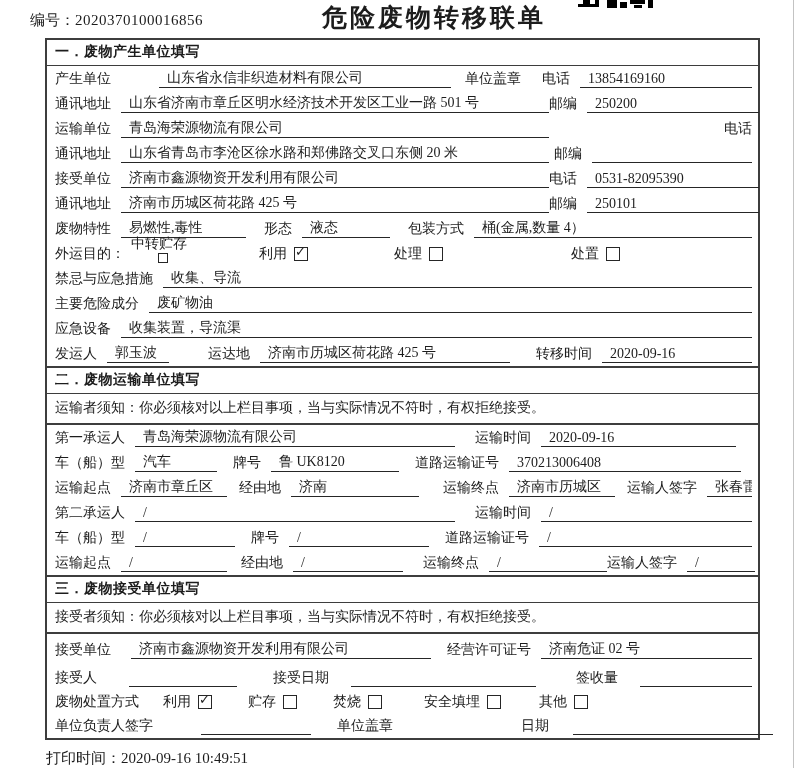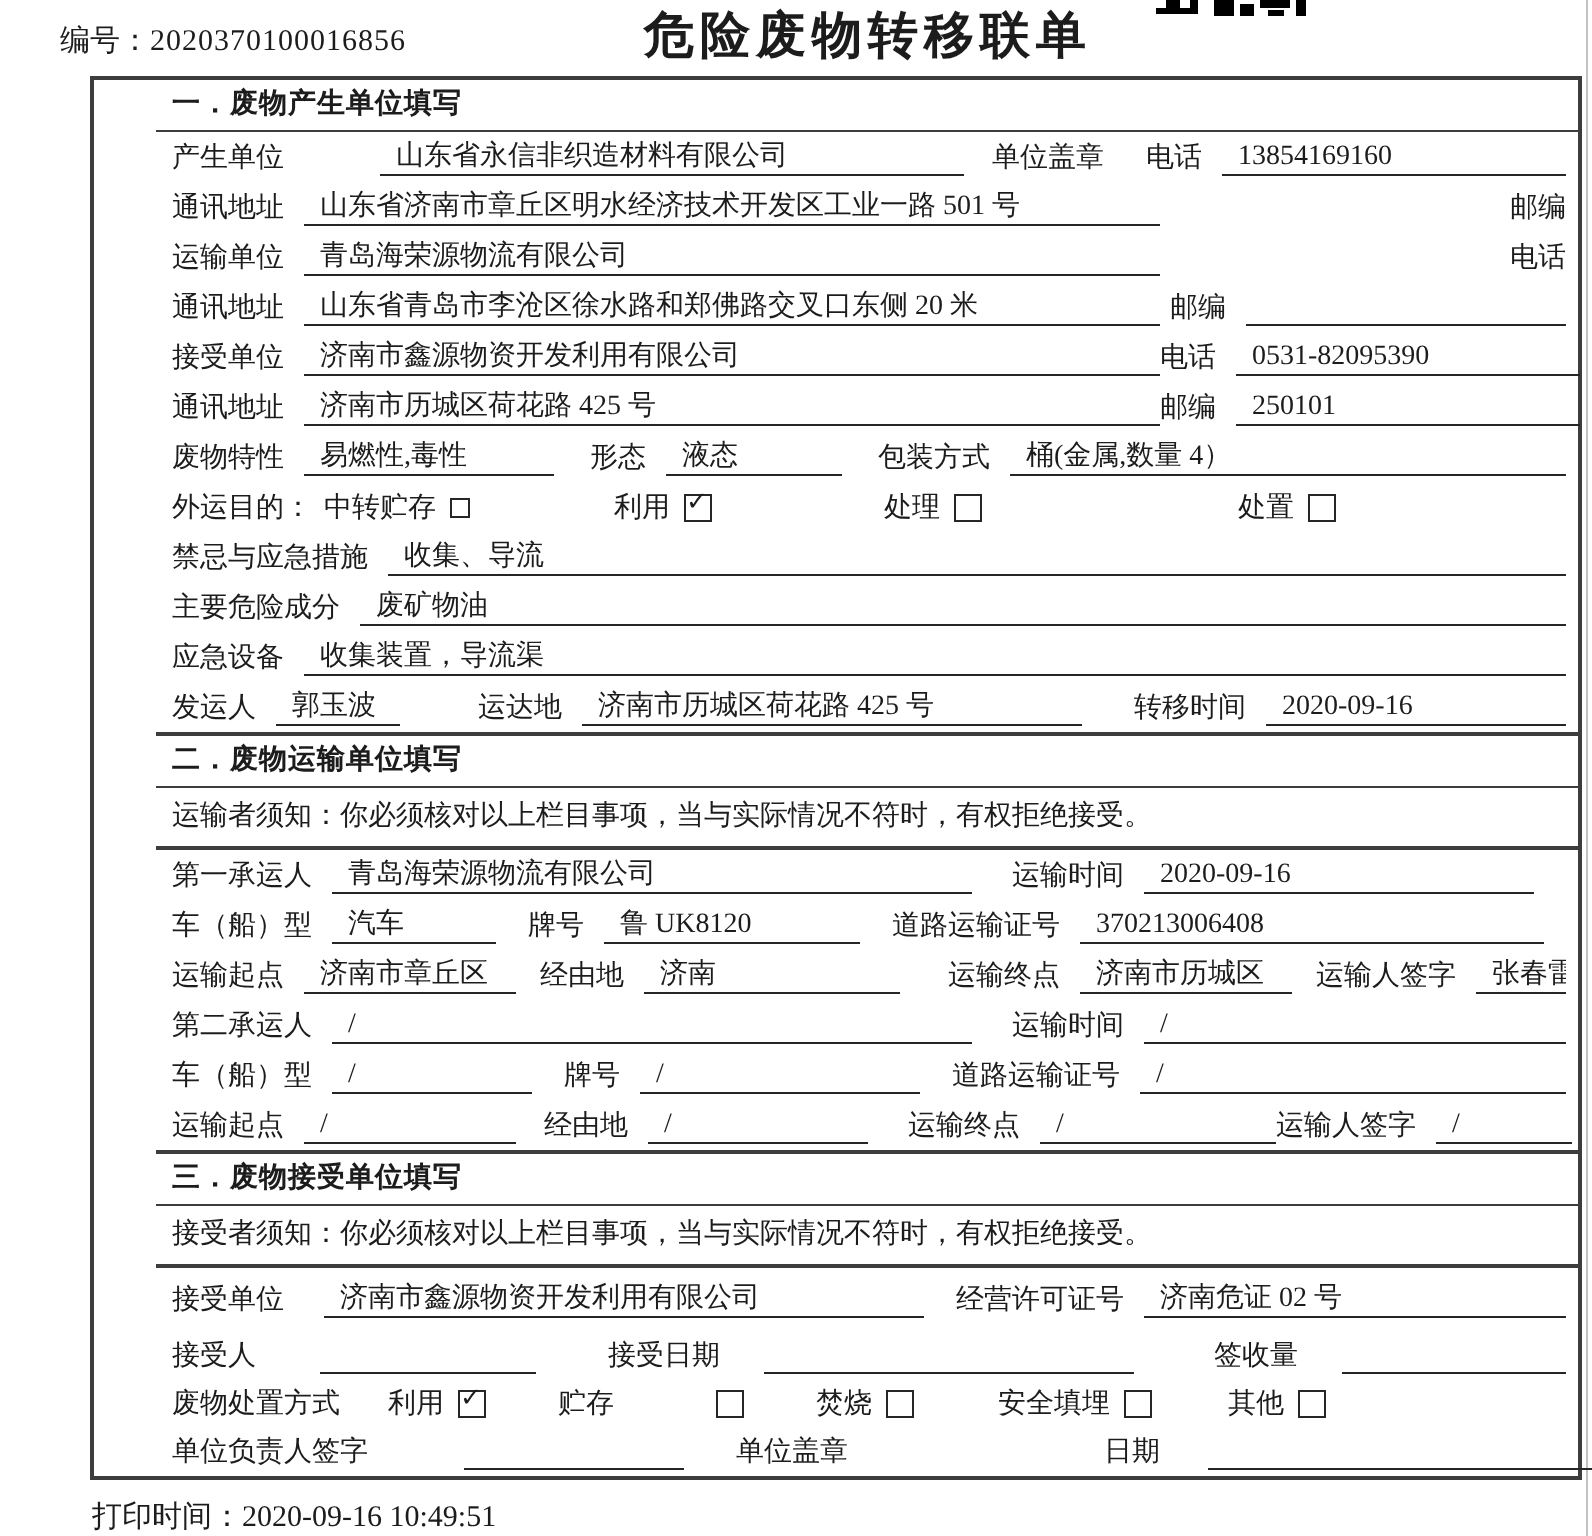--- a/index.html
+++ b/index.html
@@ -8,21 +8,21 @@
   .edge-line{position:absolute;top:0;right:2px;width:1px;height:100%;background:#c3c3c3;}
 
   
   .serial{position:absolute;left:30px;top:11px;font-size:15px;white-space:nowrap;}
   .serial .num{letter-spacing:.5px;}
   .doc-title{position:absolute;left:322px;top:1px;font-size:25px;font-weight:bold;
              font-family:"Liberation Sans","DejaVu Sans",sans-serif;letter-spacing:3px;white-space:nowrap;}
   .qr-frag{position:absolute;left:578px;top:0;}
 
   
-  .form{position:absolute;left:45px;top:38px;width:711px;border:2px solid #3d3d3d;background:#fff;padding-left:31px;}
+  .form{position:absolute;left:45px;top:38px;width:711px;border:2px solid #3d3d3d;background:#fff;}
   .sec-header{height:20px;padding:3px 6px 2px 8px;font-size:14px;font-weight:bold;
               font-family:"Liberation Sans","DejaVu Sans",sans-serif;
               border-bottom:1px solid #3d3d3d;letter-spacing:.5px;}
   .sec-header.mid{border-top:2px solid #3d3d3d;}
   .note-row{height:21px;padding:5px 6px 3px 8px;font-size:14px;border-bottom:2px solid #3d3d3d;white-space:nowrap;}
   .row{display:flex;align-items:flex-end;height:25px;padding:0 6px 3px 8px;font-size:14px;box-sizing:border-box;}
   .row.h24{height:24px;}
   .lbl{white-space:nowrap;flex:0 0 auto;}
   .ul{border-bottom:1px solid #262626;margin-left:10px;padding:0 4px 0 8px;white-space:nowrap;
       flex:0 0 auto;box-sizing:border-box;overflow:hidden;}
@@ -69,20 +69,21 @@
       <span class="ul" style="width:292px;margin-left:48px;">山东省永信非织造材料有限公司</span>
       <span class="plain">单位盖章</span>
       <span class="lbl push">电话</span>
       <span class="ul" style="width:172px;">13854169160</span>
     </div>
 
     <div class="row">
       <span class="lbl">通讯地址</span>
       <span class="ul" style="width:428px;">山东省济南市章丘区明水经济技术开发区工业一路 501 号</span>
       <span class="lbl push">邮编</span>
+      <span class="ul" style="width:172px;">250200</span>
     </div>
 
     <div class="row">
       <span class="lbl">运输单位</span>
       <span class="ul" style="width:428px;">青岛海荣源物流有限公司</span>
       <span class="lbl push">电话</span>
     </div>
 
     <div class="row">
       <span class="lbl">通讯地址</span>
@@ -110,21 +111,21 @@
       <span class="lbl">废物特性</span>
       <span class="ul" style="width:125px;">易燃性,毒性</span>
       <span class="lbl" style="margin-left:18px;">形态</span>
       <span class="ul" style="width:88px;">液态</span>
       <span class="lbl" style="margin-left:18px;">包装方式</span>
       <span class="ul grow">桶(金属,数量 4）</span>
     </div>
 
     <div class="row">
       <span class="lbl">外运目的：</span>
-      <span class="opt" style="margin-left:6px;">
+      <span class="opt" style="margin-left:6px;flex-direction:column;">
         <span>中转贮存</span>
         <span class="cbox small"></span>
       </span>
       <span class="opt" style="margin-left:72px;">
         <span>利用</span>
         <span class="cbox">
             <i>✓</i>
           </span>
       </span>
       <span class="opt" style="margin-left:86px;">
@@ -238,21 +239,21 @@
     </div>
 
     <div class="row h24">
       <span class="lbl">废物处置方式</span>
       <span class="opt" style="margin-left:24px;">
         <span>利用</span>
         <span class="cbox">
             <i>✓</i>
           </span>
       </span>
-      <span class="opt" style="margin-left:36px;gap:44px;">
+      <span class="opt" style="margin-left:36px;">
         <span>贮存</span>
         <span class="cbox"></span>
       </span>
       <span class="opt" style="margin-left:36px;">
         <span>焚烧</span>
         <span class="cbox"></span>
       </span>
       <span class="opt" style="margin-left:42px;">
         <span>安全填埋</span>
         <span class="cbox"></span>

